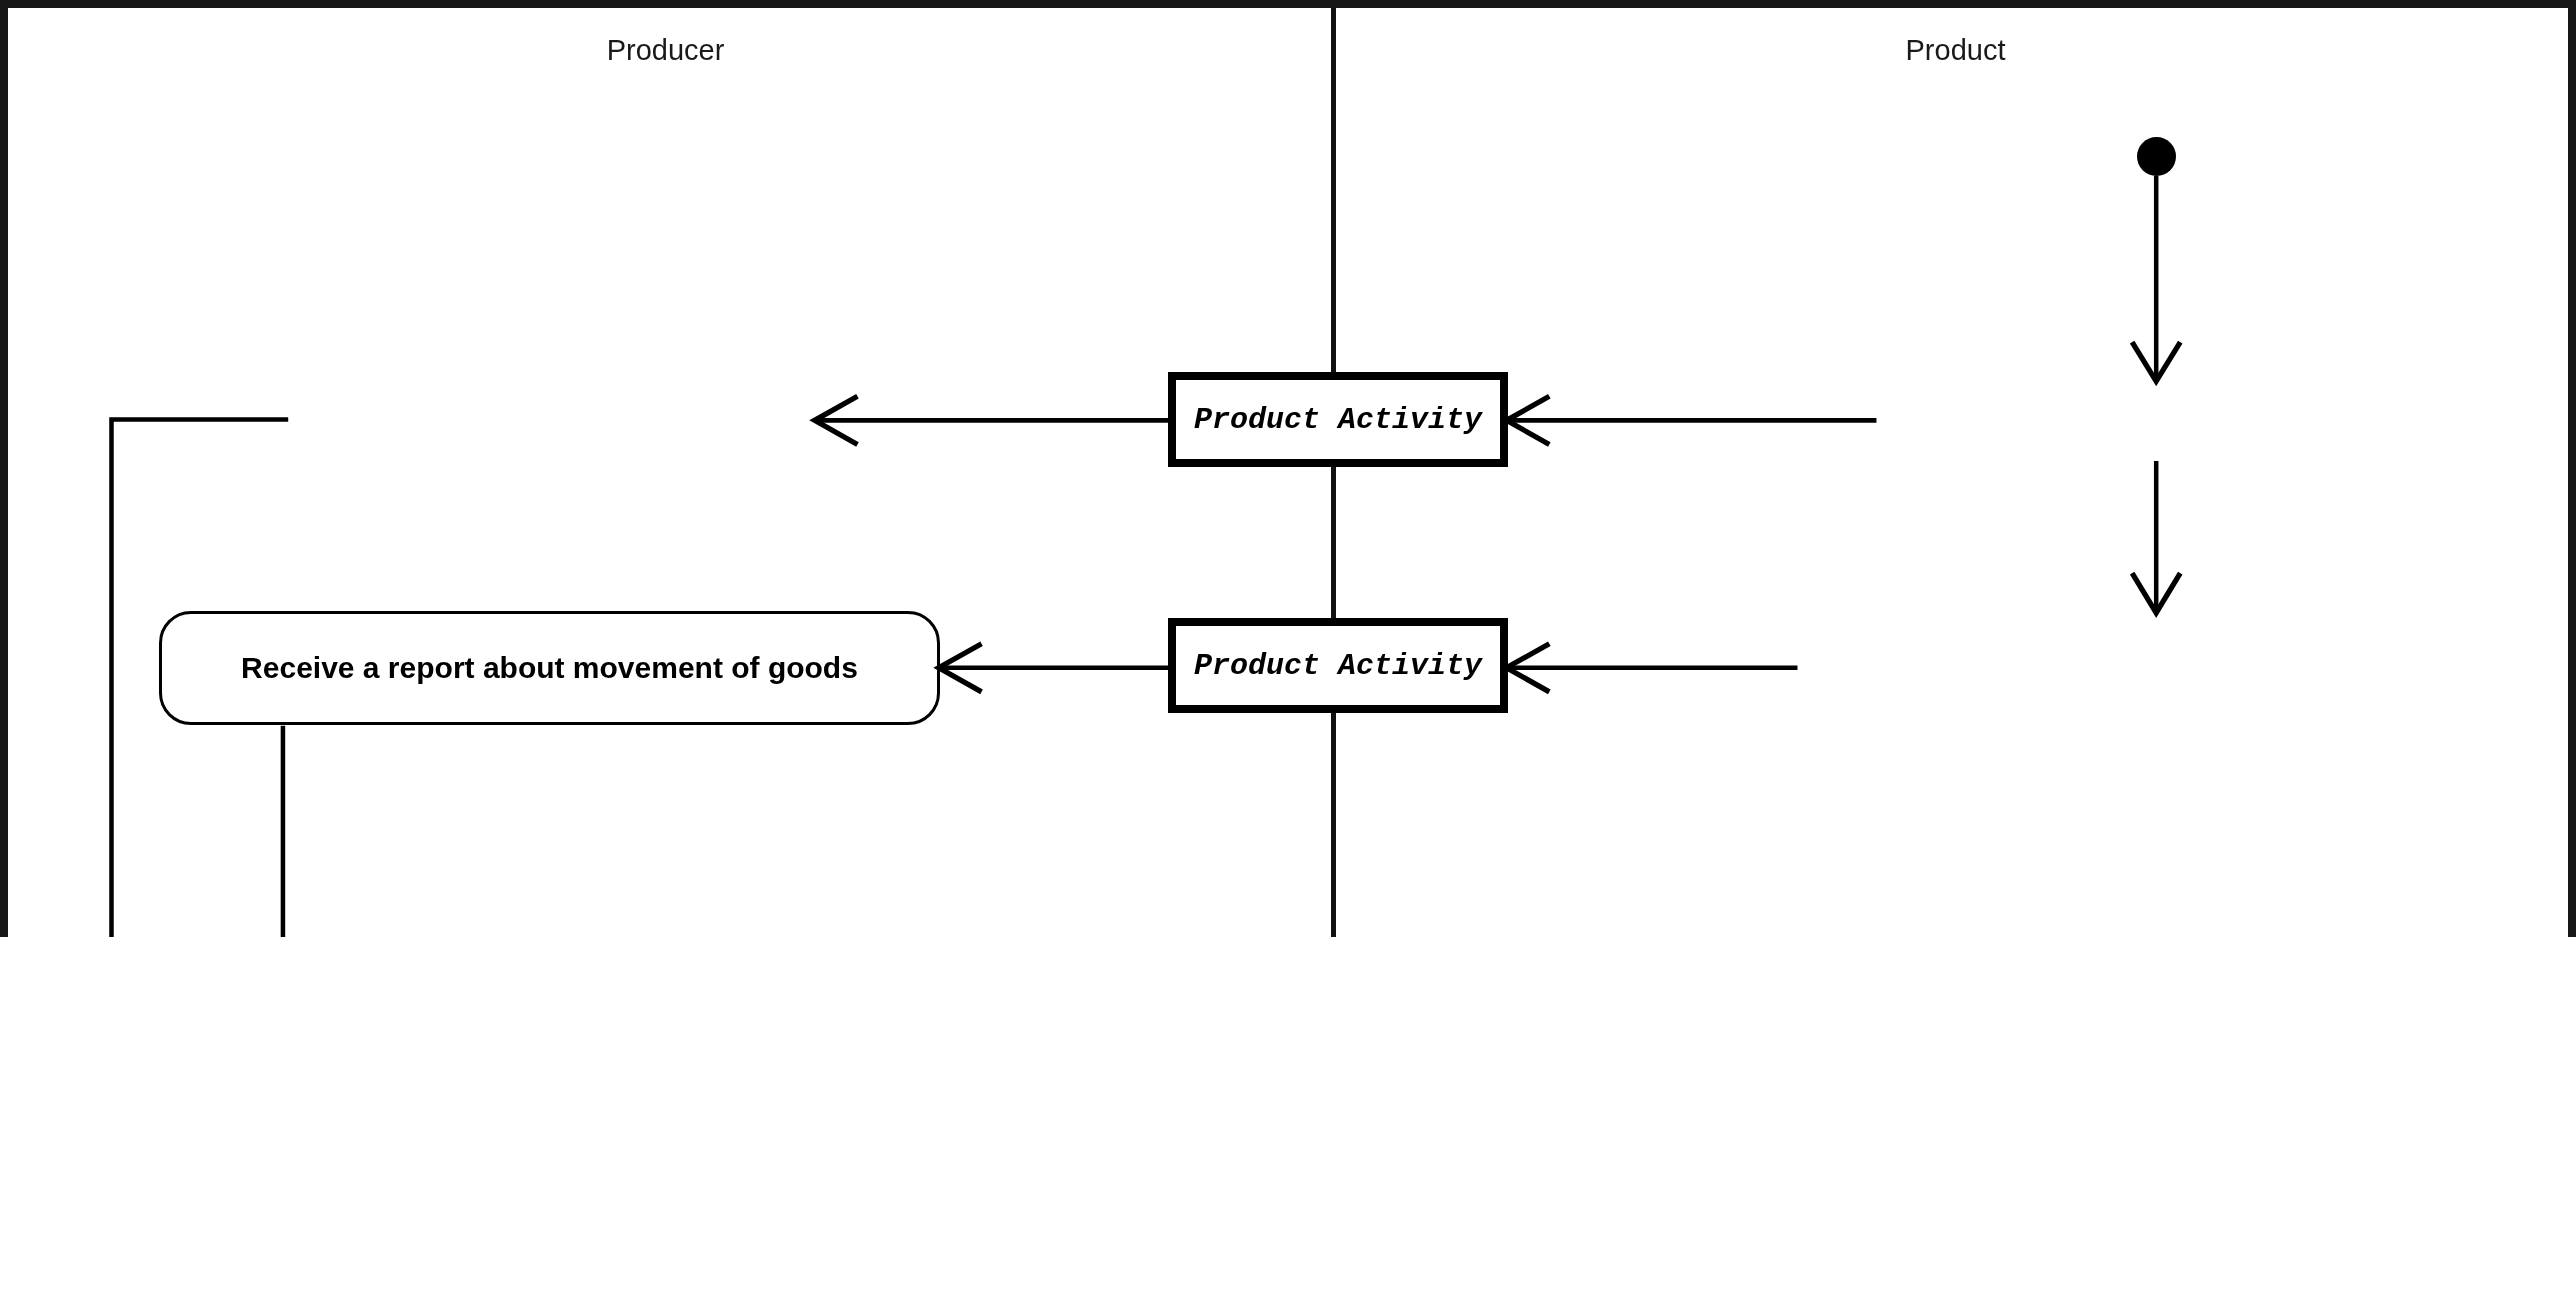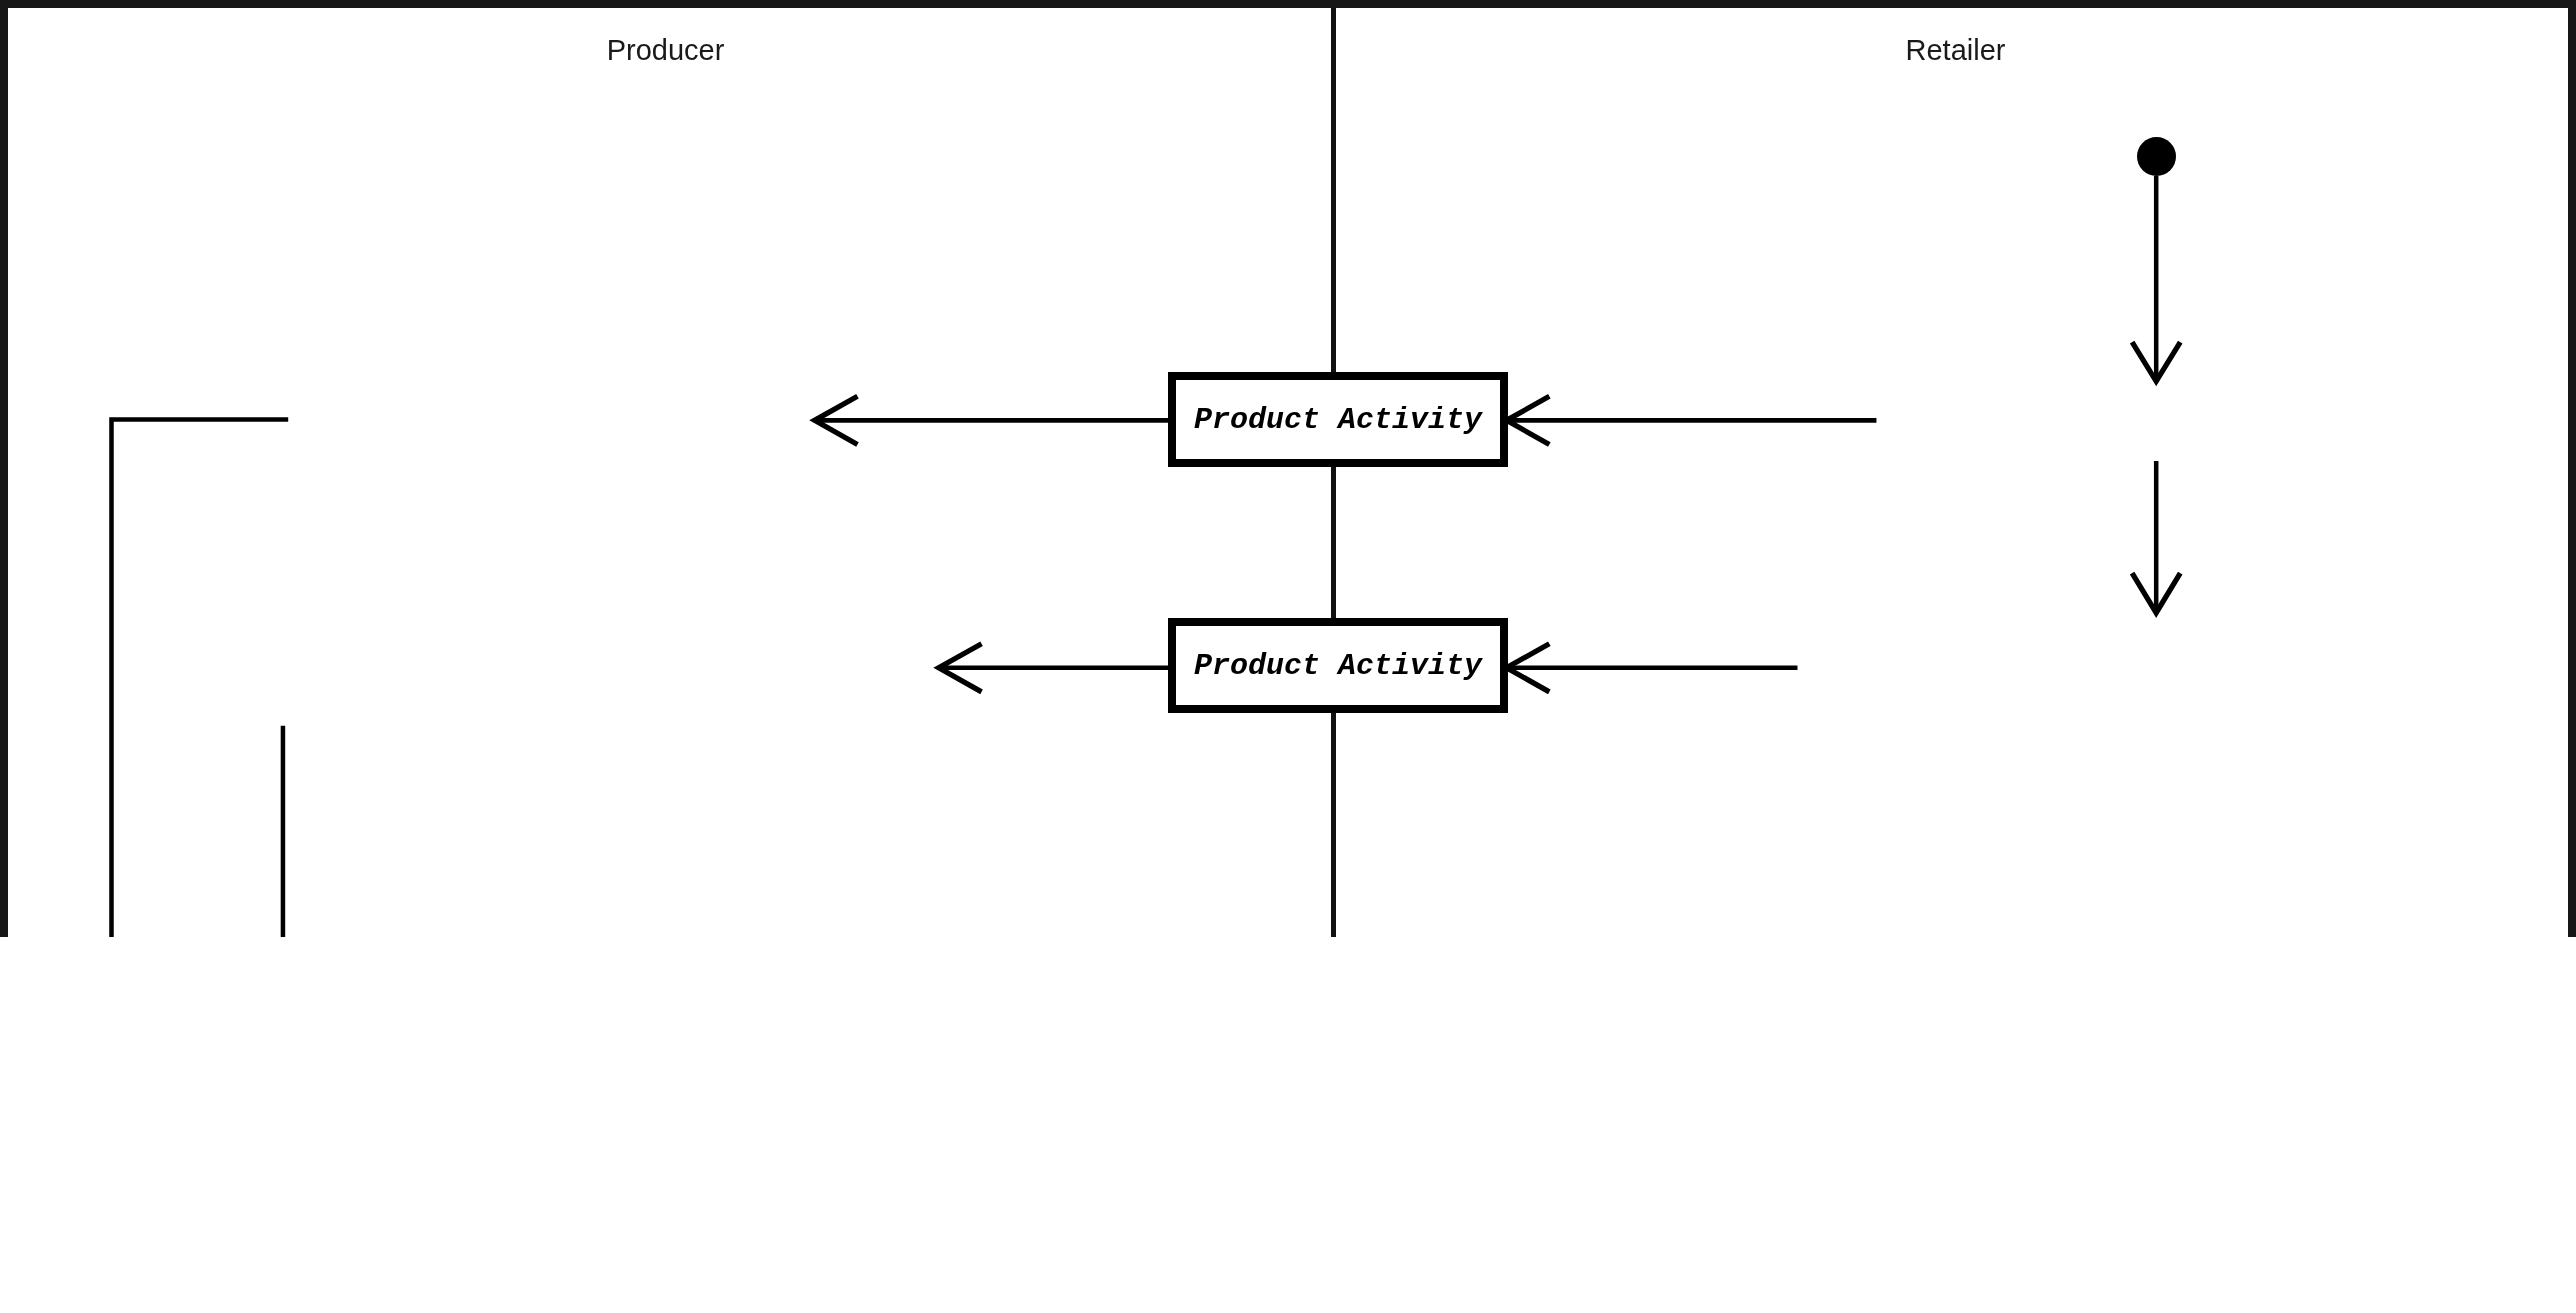--- a/index.html
+++ b/index.html
@@ -104,31 +104,32 @@
 </head>
 <body>
 
 <div id="stage">
 
   <div id="frame"></div>
 
   <div class="lane-divider" style="left:1331px;"></div>
 
   <div class="lane-title" style="left:530px;top:36px;width:271px;">Producer</div>
-  <div class="lane-title" style="left:1820px;top:36px;width:271px;">Retailer</div>
+  <div class="lane-title" style="left:1820px;top:36px;width:271px;">Product</div>
 
   <div class="initial-node" style="left:2137px;top:137px;width:39px;height:39px;"></div>
 
 
   <div class="signal" style="left:1168px;top:372px;width:340px;height:95px;">Product Activity</div>
 
 
 
   <div class="signal" style="left:1168px;top:618px;width:340px;height:95px;">Product Activity</div>
 
+  <div class="activity" style="left:159px;top:611px;width:781px;height:114px;">Receive a report about movement of goods</div>
 
   <div class="join-bar" style="left:62px;top:1056px;width:269px;height:16.5px;"></div>
 
   <div class="final-node" style="left:171px;top:1220px;width:45px;height:45px;">
     <div class="final-node-inner" style="left:9px;top:9px;width:18px;height:18px;"></div>
   </div>
 
   <svg class="edges" viewBox="0 0 3425 1746">
 
     <g>

